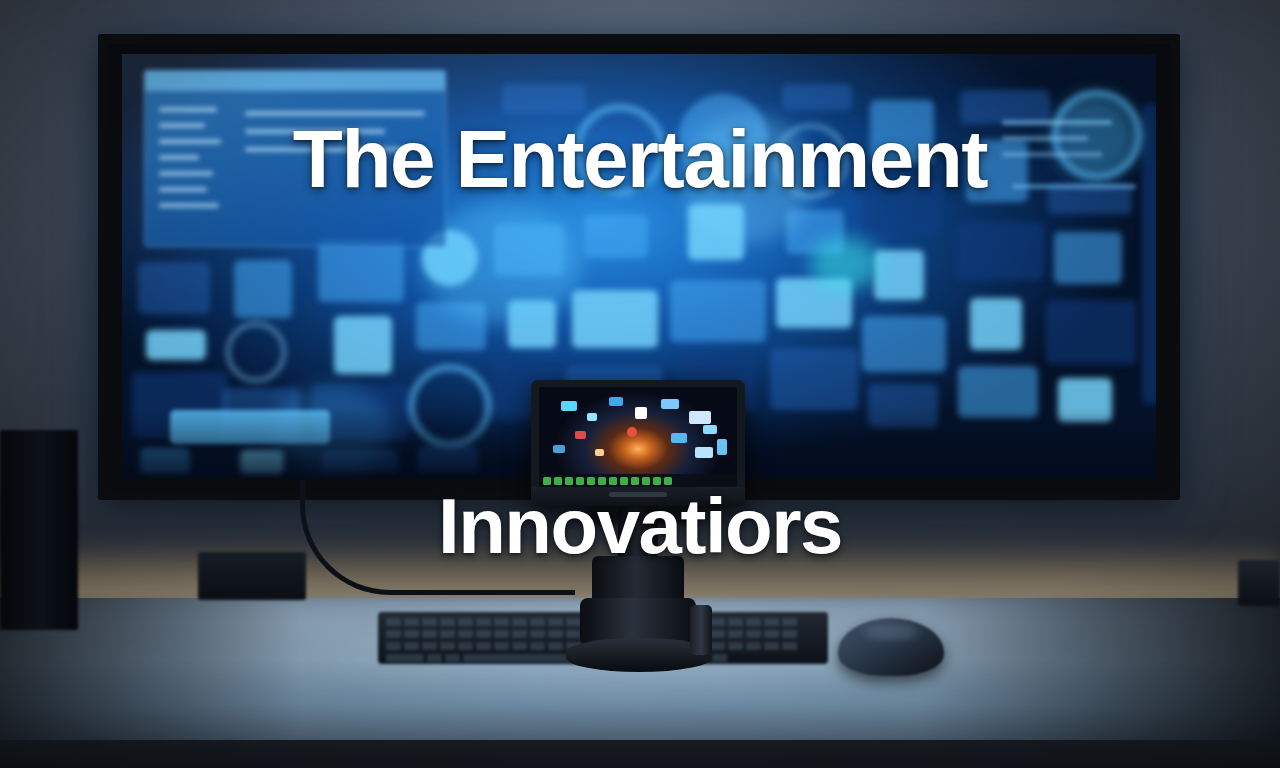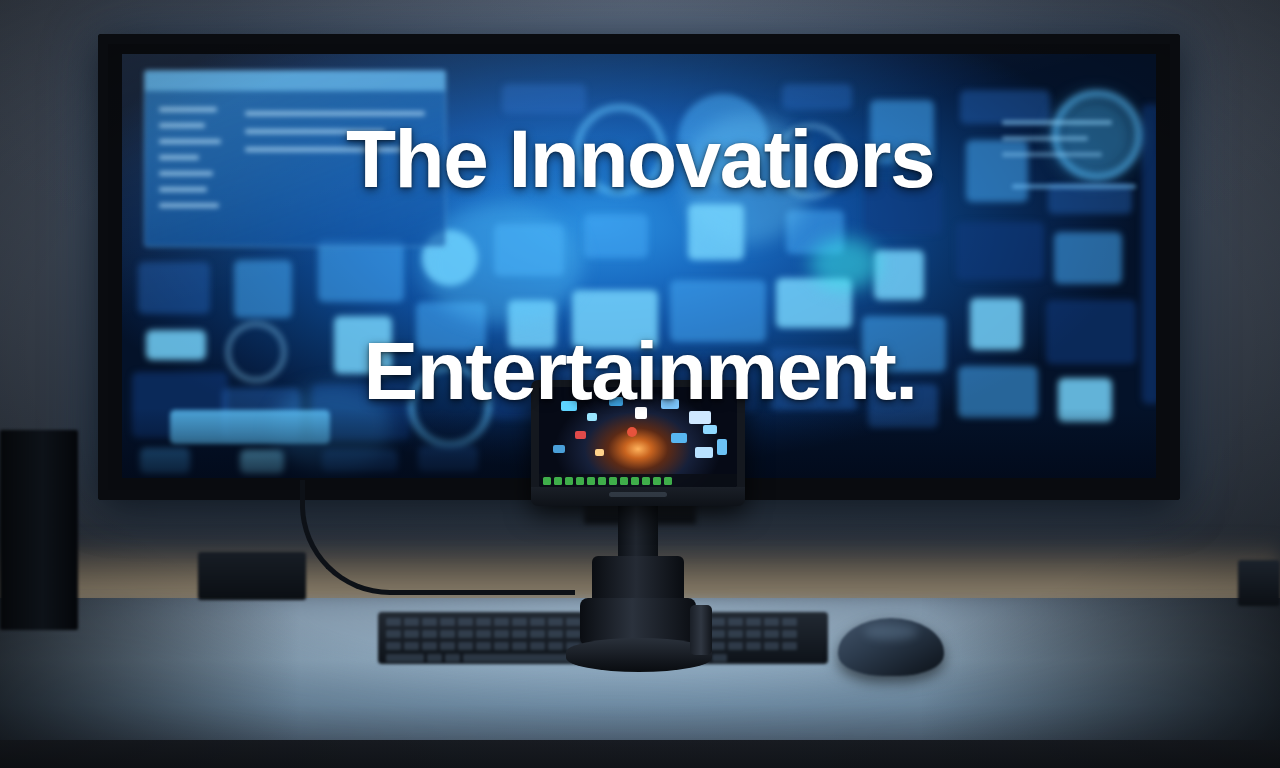--- a/index.html
+++ b/index.html
@@ -618,17 +618,17 @@
     <div class="tablet-chin">
       <div class="tablet-chin-notch"></div>
     </div>
   </div>
 
   <div class="desk-edge"></div>
 
   <div class="wall-vignette"></div>
 
   <div class="headline">
-    <div class="hl-line" id="hl1">The Innovatiors</div>
-    <div class="hl-line" id="hl3">Entertainment.</div>
+    <div class="hl-line" id="hl1">The Entertainment</div>
+    <div class="hl-line" id="hl4">Innovatiors</div>
   </div>
 
 </div>
 
 </body></html>

